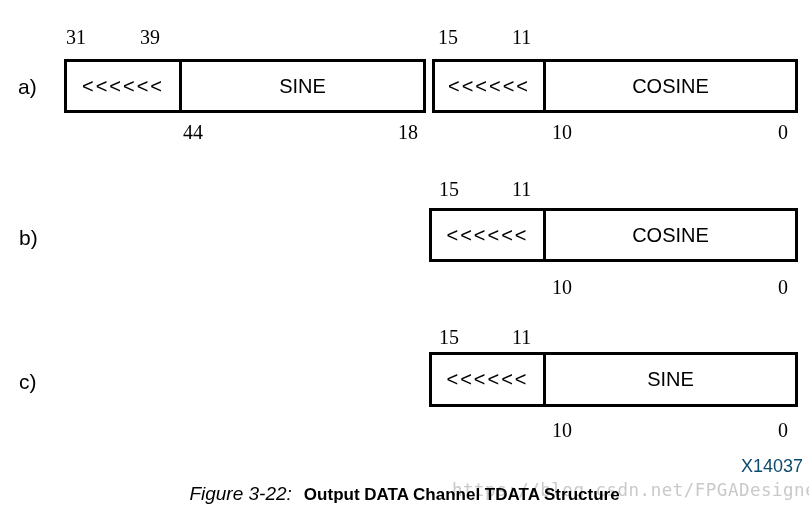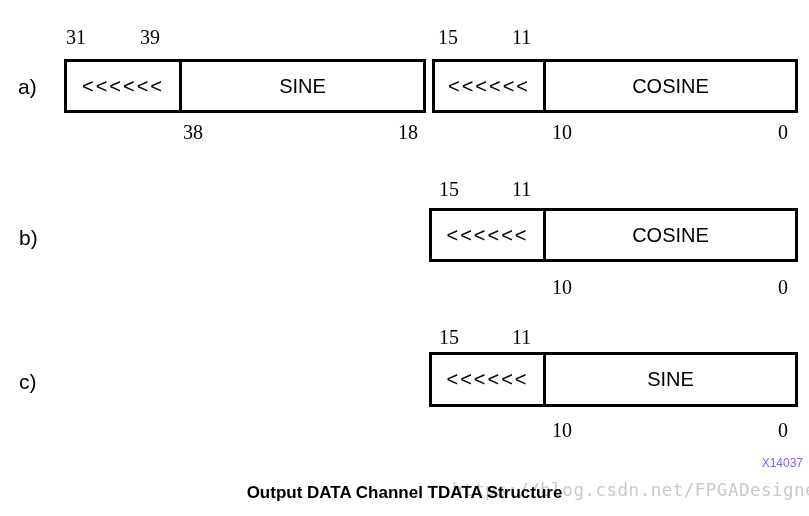--- a/index.html
+++ b/index.html
@@ -53,22 +53,22 @@
     font-style:italic;
     font-size:19px;
   }
   .fig-title{
     font-weight:bold;
     font-size:17px;
   }
   .image-id{
     position:absolute;
     right:6px;top:456px;
-    font-size:12px;
-    color:#8b5cf6;
+    font-size:18px;
+    color:#0c4a6e;
   }
   .site-watermark{
     position:absolute;
     left:452px;top:480px;
     font-family:"DejaVu Sans Mono", monospace;
     font-size:17.5px;
     color:#c9c9c9;
     letter-spacing:0.5px;
     z-index:1;
     white-space:nowrap;
@@ -89,21 +89,21 @@
   <div class="bitbox" style="left:64px;top:59px;width:362px">
     <div class="cell pad" style="width:112px">&lt;&lt;&lt;&lt;&lt;&lt;</div>
     <div class="cell grow">SINE</div>
   </div>
 
   <div class="bitbox" style="left:432px;top:59px;width:366px">
     <div class="cell pad" style="width:108px">&lt;&lt;&lt;&lt;&lt;&lt;</div>
     <div class="cell grow">COSINE</div>
   </div>
 
-  <div class="bit-num" style="left:183px;top:121px">38</div>
+  <div class="bit-num" style="left:183px;top:121px">44</div>
   <div class="bit-num" style="left:398px;top:121px">18</div>
   <div class="bit-num" style="left:552px;top:121px">10</div>
   <div class="bit-num" style="left:778px;top:121px">0</div>
 
   <div class="row-label" style="left:19px;top:226px">b)</div>
 
   <div class="bit-num" style="left:439px;top:178px">15</div>
   <div class="bit-num" style="left:512px;top:178px">11</div>
 
   <div class="bitbox" style="left:429px;top:208px;width:369px">
@@ -125,16 +125,17 @@
   </div>
 
   <div class="bit-num" style="left:552px;top:419px">10</div>
   <div class="bit-num" style="left:778px;top:419px">0</div>
 
   <div class="image-id">X14037</div>
 
   <div class="site-watermark">https://blog.csdn.net/FPGADesigner</div>
 
   <div class="caption">
+    <span class="fig-num">Figure 3-22:</span>
     <span class="fig-title">Output DATA Channel TDATA Structure</span>
   </div>
 
 </div>
 
 </body></html>

